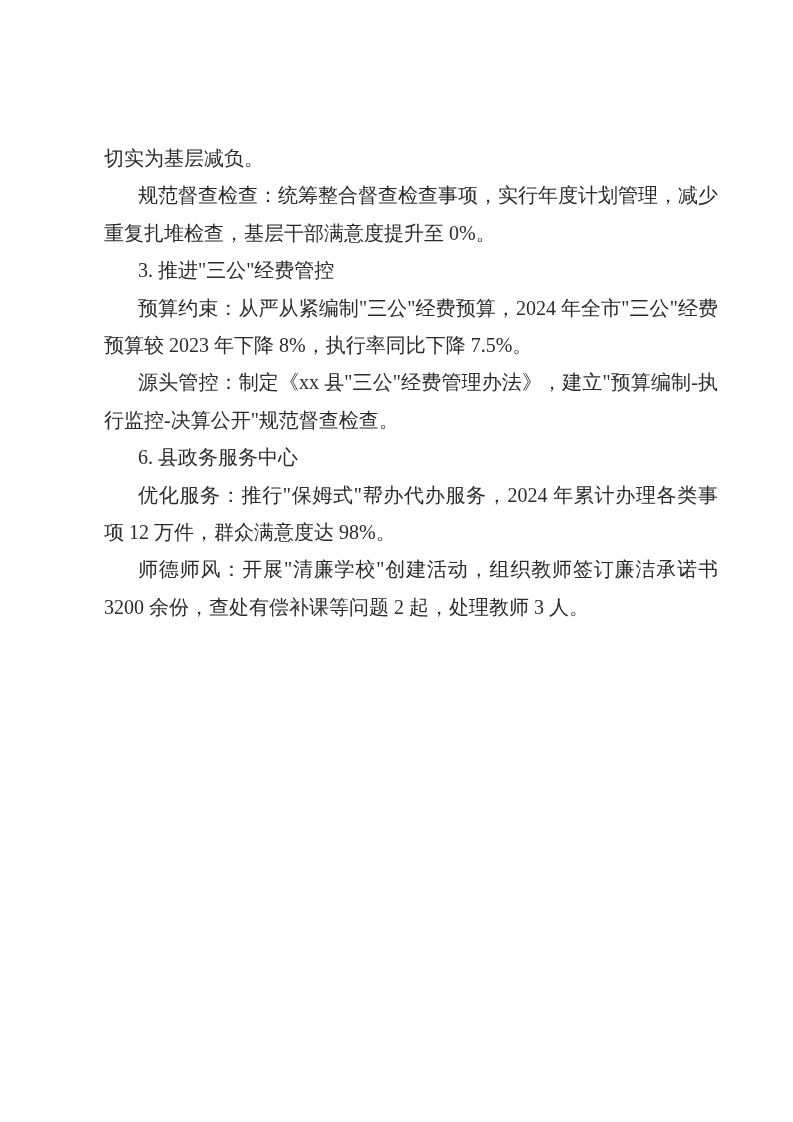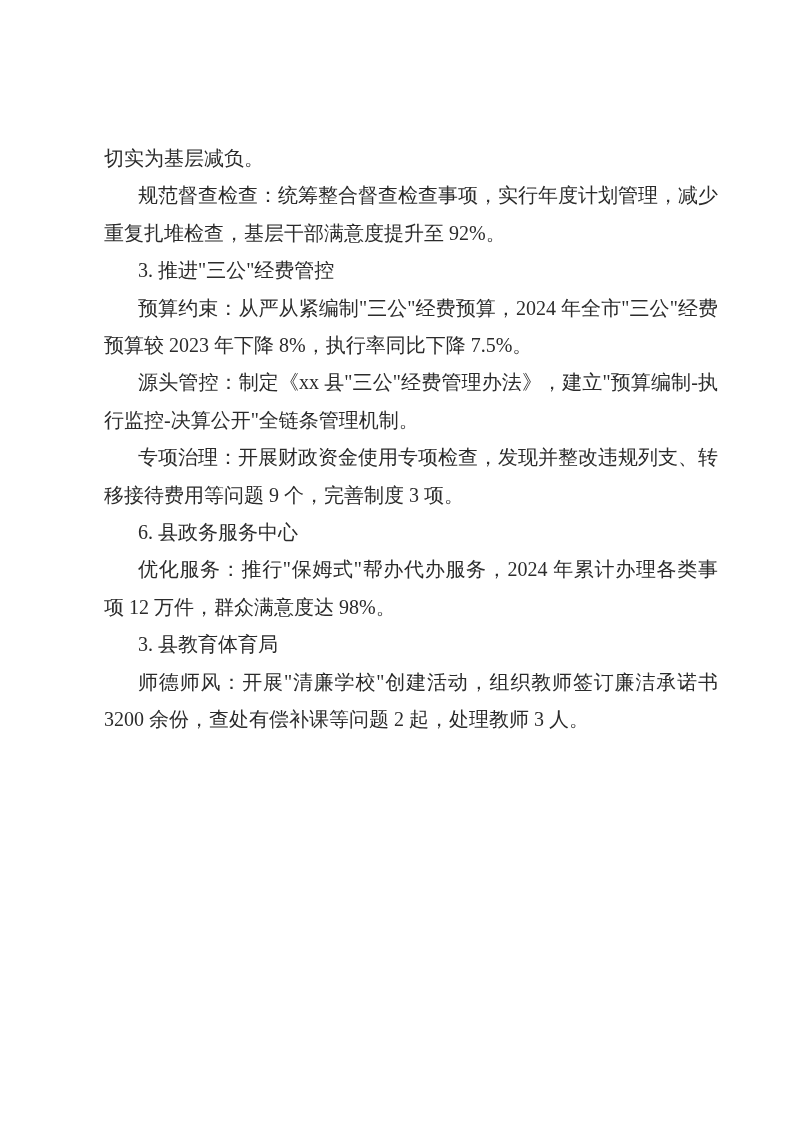--- a/index.html
+++ b/index.html
@@ -52,26 +52,24 @@
     letter-spacing: 2px;
     white-space: nowrap;
   }
 </style>
 </head>
 <body>
 
 <div class="page">
   <div class="content" id="paragraphs">
       <p class="para no-indent">切实为基层减负。</p>
-      <p class="para">规范督查检查：统筹整合督查检查事项，实行年度计划管理，减少重复扎堆检查，基层干部满意度提升至 92%。</p>
+      <p class="para">规范督查检查：统筹整合督查检查事项，实行年度计划管理，减少重复扎堆检查，基层干部满意度提升至 0%。</p>
       <p class="para">3. 推进"三公"经费管控</p>
       <p class="para">预算约束：从严从紧编制"三公"经费预算，2024 年全市"三公"经费预算较 2023 年下降 8%，执行率同比下降 7.5%。</p>
-      <p class="para">源头管控：制定《xx 县"三公"经费管理办法》，建立"预算编制-执行监控-决算公开"全链条管理机制。</p>
-      <p class="para">专项治理：开展财政资金使用专项检查，发现并整改违规列支、转移接待费用等问题 9 个，完善制度 3 项。</p>
+      <p class="para">源头管控：制定《xx 县"三公"经费管理办法》，建立"预算编制-执行监控-决算公开"规范督查检查。</p>
       <p class="para">6. 县政务服务中心</p>
       <p class="para">优化服务：推行"保姆式"帮办代办服务，2024 年累计办理各类事项 12 万件，群众满意度达 98%。</p>
-      <p class="para">3. 县教育体育局</p>
       <p class="para">师德师风：开展"清廉学校"创建活动，组织教师签订廉洁承诺书 3200 余份，查处有偿补课等问题 2 起，处理教师 3 人。</p>
     </div>
   <div class="footer">
     <span class="page-number">— 3 —</span>
   </div>
 </div>
 
 </body></html>

